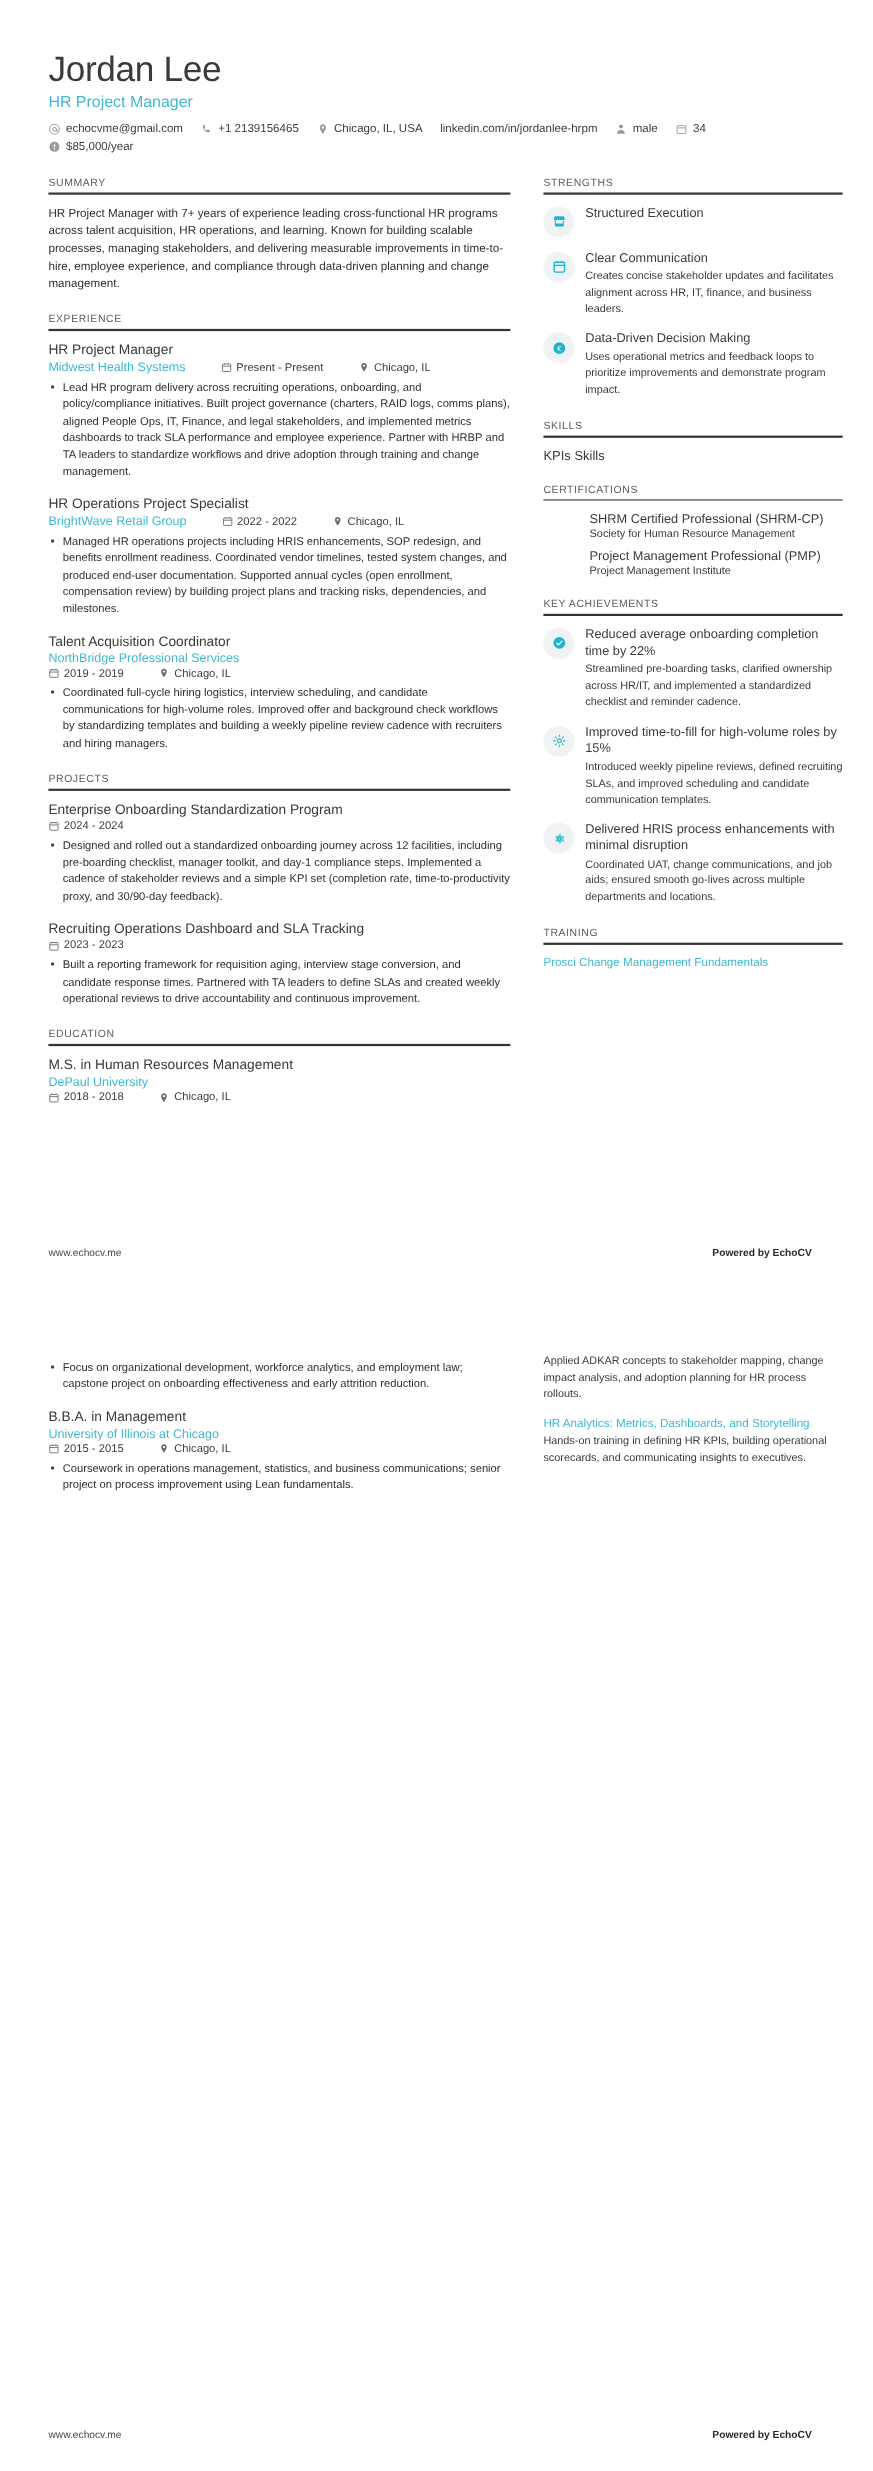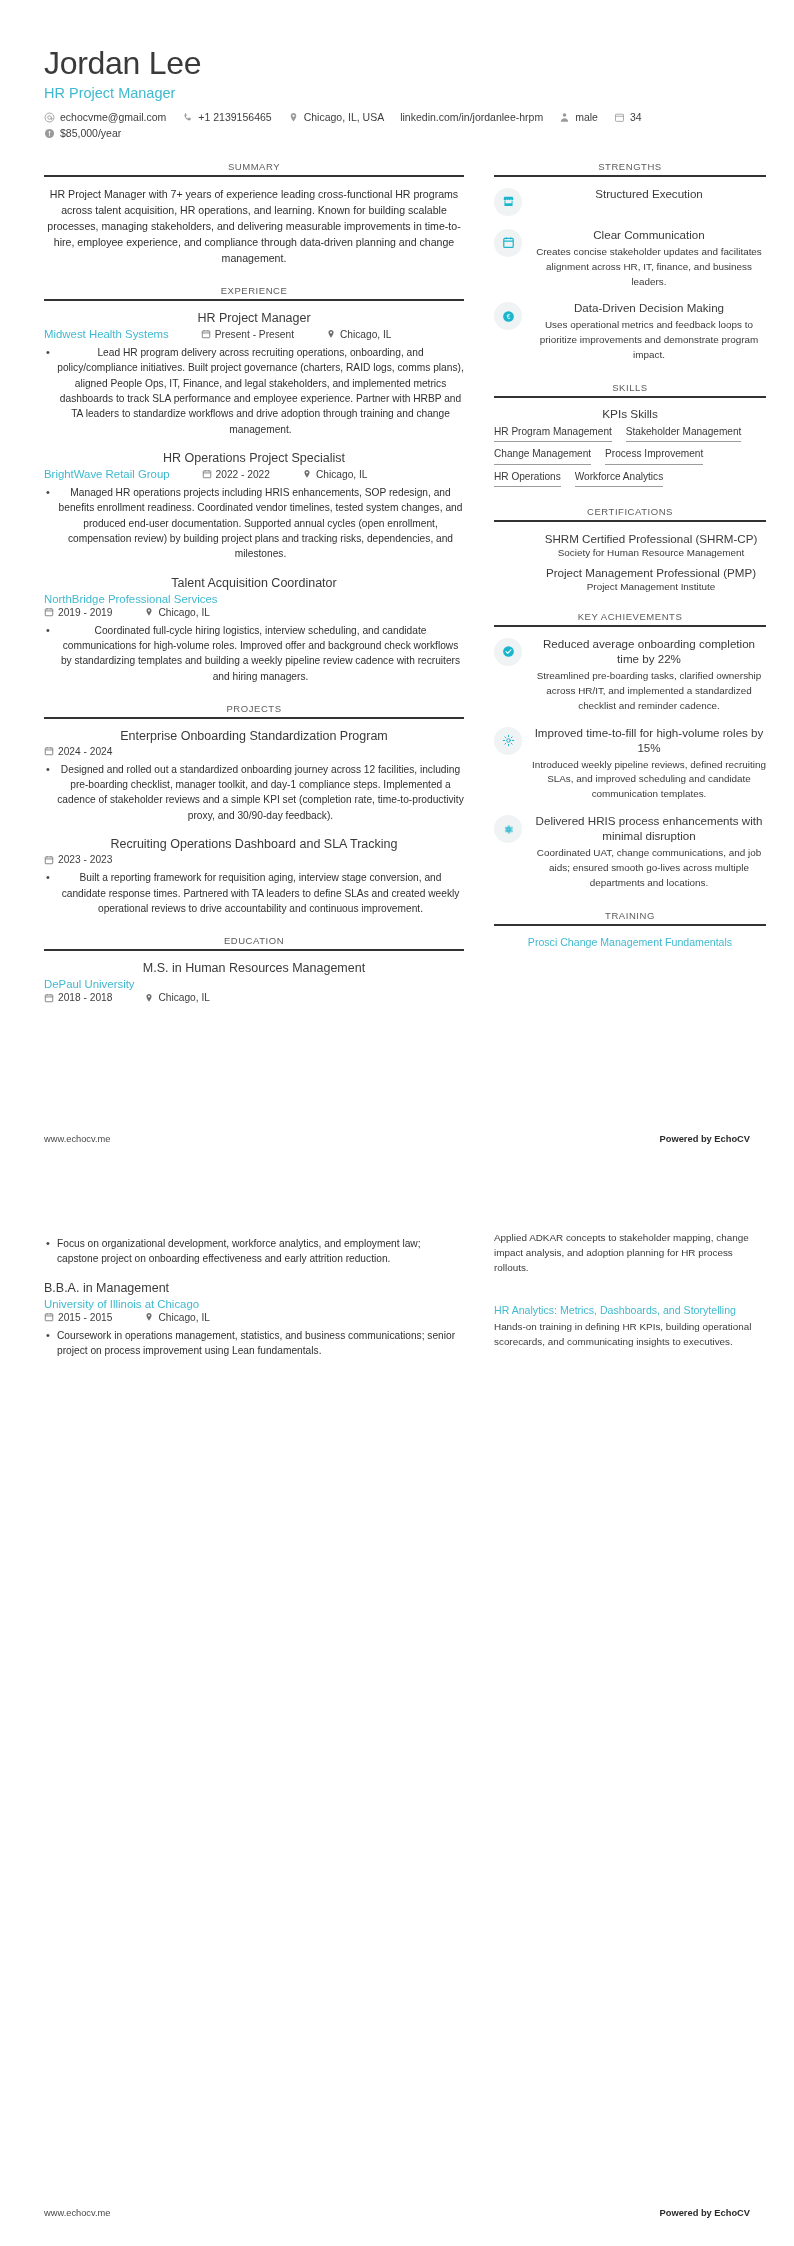--- a/index.html
+++ b/index.html
@@ -58,21 +58,21 @@
   
   .cols {
     display: flex;
     gap: 30px;
     margin-top: 22px;
     align-items: flex-start;
   }
   .col-left { width: 420px; flex: 0 0 420px; }
   .col-right { width: 272px; flex: 0 0 272px; }
 
-  .sec { margin-bottom: 19px; text-align: center; }
+  .sec { margin-bottom: 19px; }
   .sec-title {
     font-size: 9.5px;
     letter-spacing: 0.55px;
     color: #5b5b5b;
     text-transform: uppercase;
     padding-bottom: 3px;
     font-weight: 400;
   }
   .sec-rule {
     height: 1.6px;
@@ -205,21 +205,21 @@
   .training-item {
     font-size: 10.6px;
     color: #3fb9cf;
     line-height: 1.4;
   }
 
   
   .page-footer {
     position: absolute;
     left: 44px;
-    right: 44px;
+    right: 56px;
     display: flex;
     justify-content: space-between;
     align-items: center;
     font-size: 9.3px;
     color: #4a4a4a;
     padding-top: 6px;
   }
   .footer-1 { top: 1128px; }
   .footer-2 { top: 2202px; }
   .brand { font-weight: 700; color: #2a2a2a; }
@@ -527,28 +527,20 @@
               <div class="feat-title">Data-Driven Decision Making</div>
               <div class="feat-desc">Uses operational metrics and feedback loops to prioritize improvements and demonstrate program impact.</div>
             </div>
           </div>
         </div>
 
         <div class="sec">
           <div class="sec-title">SKILLS</div>
           <div class="sec-rule"></div>
           <div class="skill-group-title">KPIs Skills</div>
-          <div class="skill-tags">
-            <span class="skill-tag">HR Program Management</span>
-            <span class="skill-tag">Stakeholder Management</span>
-            <span class="skill-tag">Change Management</span>
-            <span class="skill-tag">Process Improvement</span>
-            <span class="skill-tag">HR Operations</span>
-            <span class="skill-tag">Workforce Analytics</span>
-          </div>
         </div>
 
         <div class="sec">
           <div class="sec-title">CERTIFICATIONS</div>
           <div class="sec-rule"></div>
           <div class="cert">
             <div class="cert-name">SHRM Certified Professional (SHRM-CP)</div>
             <div class="cert-issuer">Society for Human Resource Management</div>
           </div>
           <div class="cert">
@@ -652,21 +644,21 @@
           </span>
         </div>
         <ul class="bullets">
           <li>Coursework in operations management, statistics, and business communications; senior project on process improvement using Lean fundamentals.</li>
         </ul>
       </div>
     </div>
 
     <div class="col-right">
       <div class="feat-desc" style="margin-top:0;">Applied ADKAR concepts to stakeholder mapping, change impact analysis, and adoption planning for HR process rollouts.</div>
-      <div class="training-item" style="margin-top:27px;">HR Analytics: Metrics, Dashboards, and Storytelling</div>
+      <div class="training-item" style="margin-top:11px;">HR Analytics: Metrics, Dashboards, and Storytelling</div>
       <div class="feat-desc">Hands-on training in defining HR KPIs, building operational scorecards, and communicating insights to executives.</div>
     </div>
   </div>
 
   <div class="page-footer footer-2">
     <span>www.echocv.me</span>
     <span class="brand">
       <span>Powered by </span><span class="em">EchoCV</span>
     </span>
   </div>

